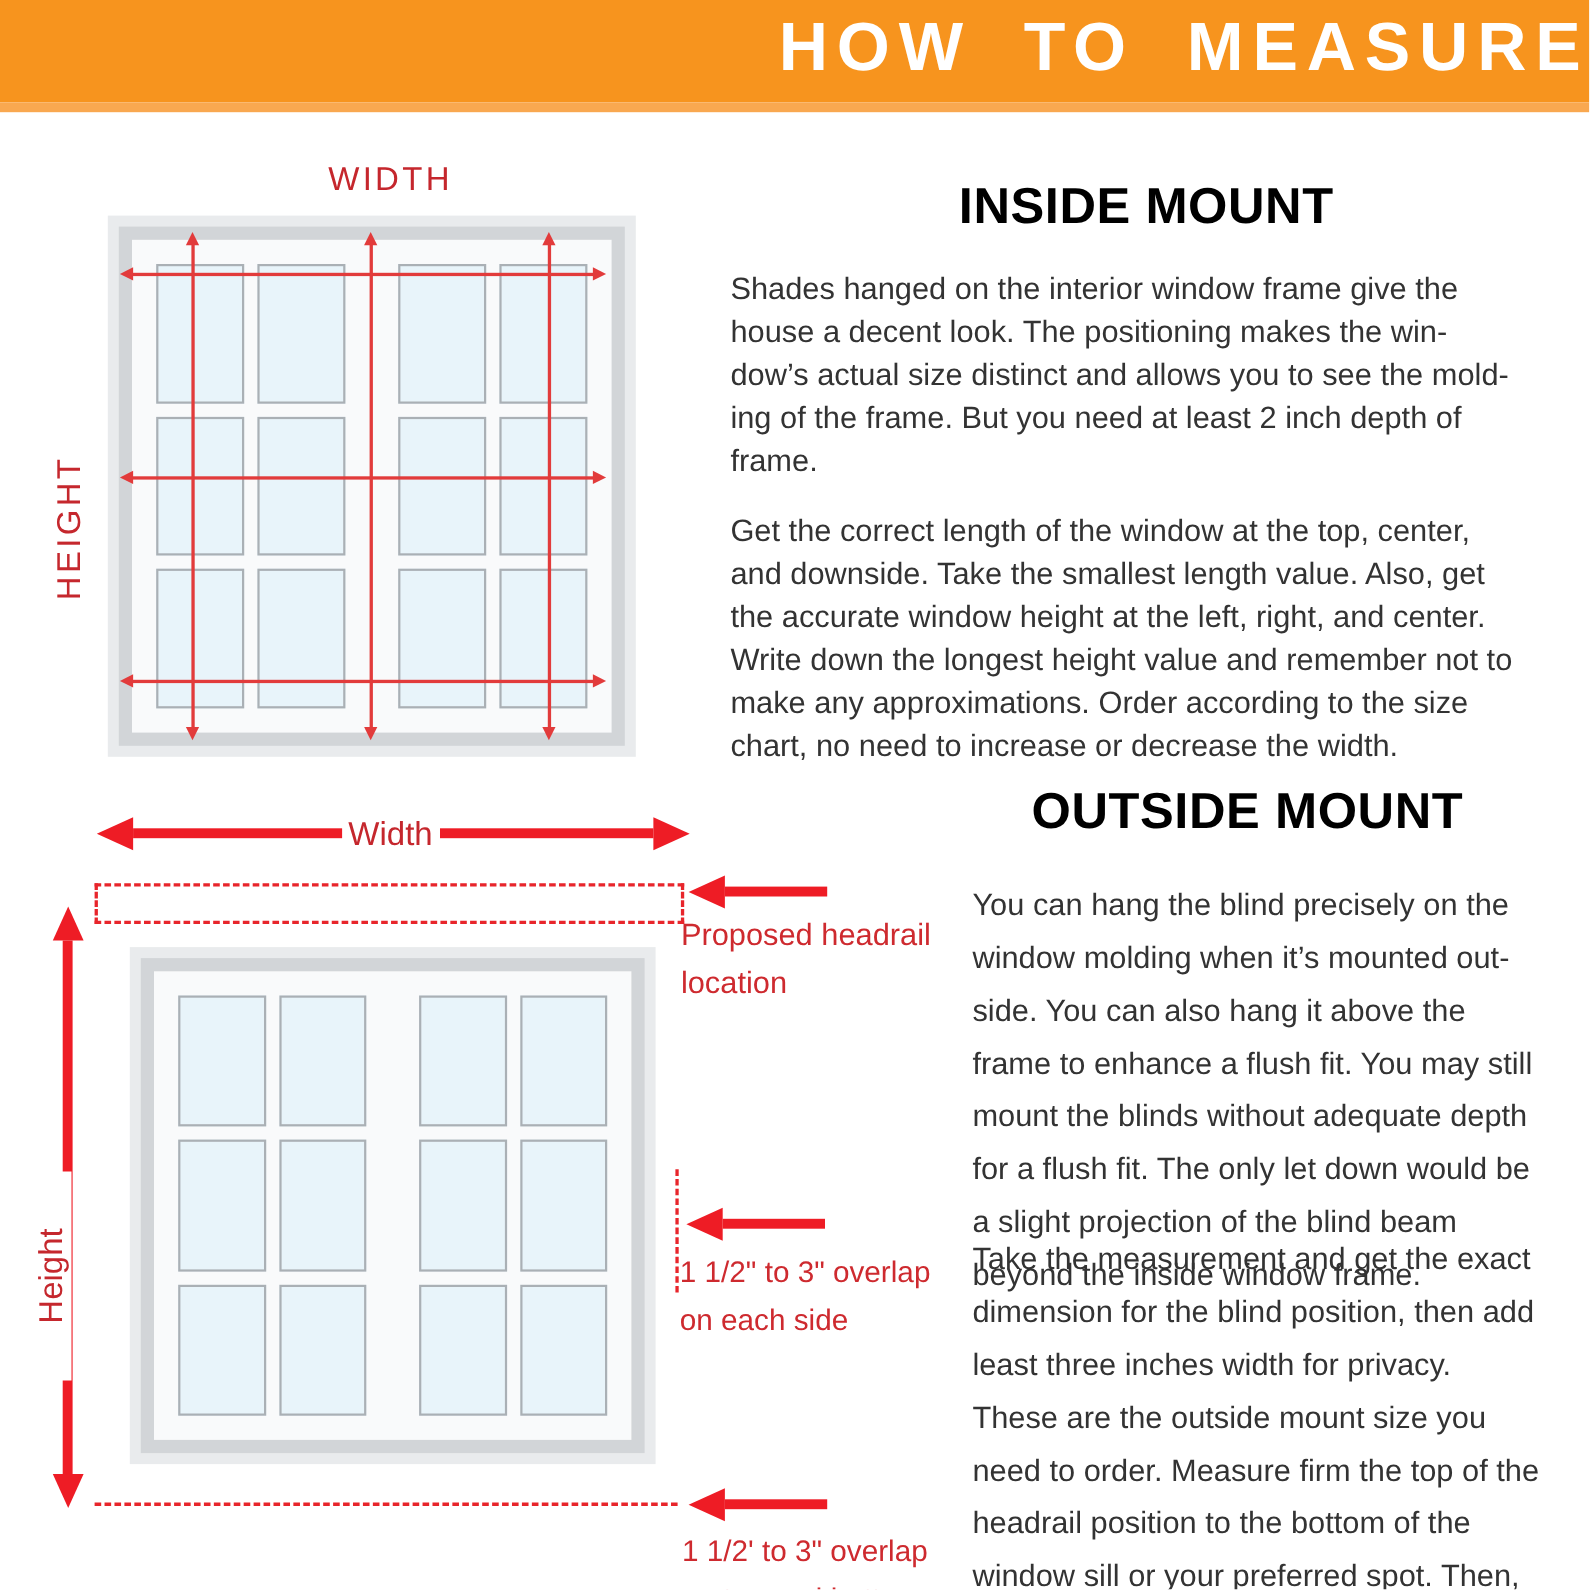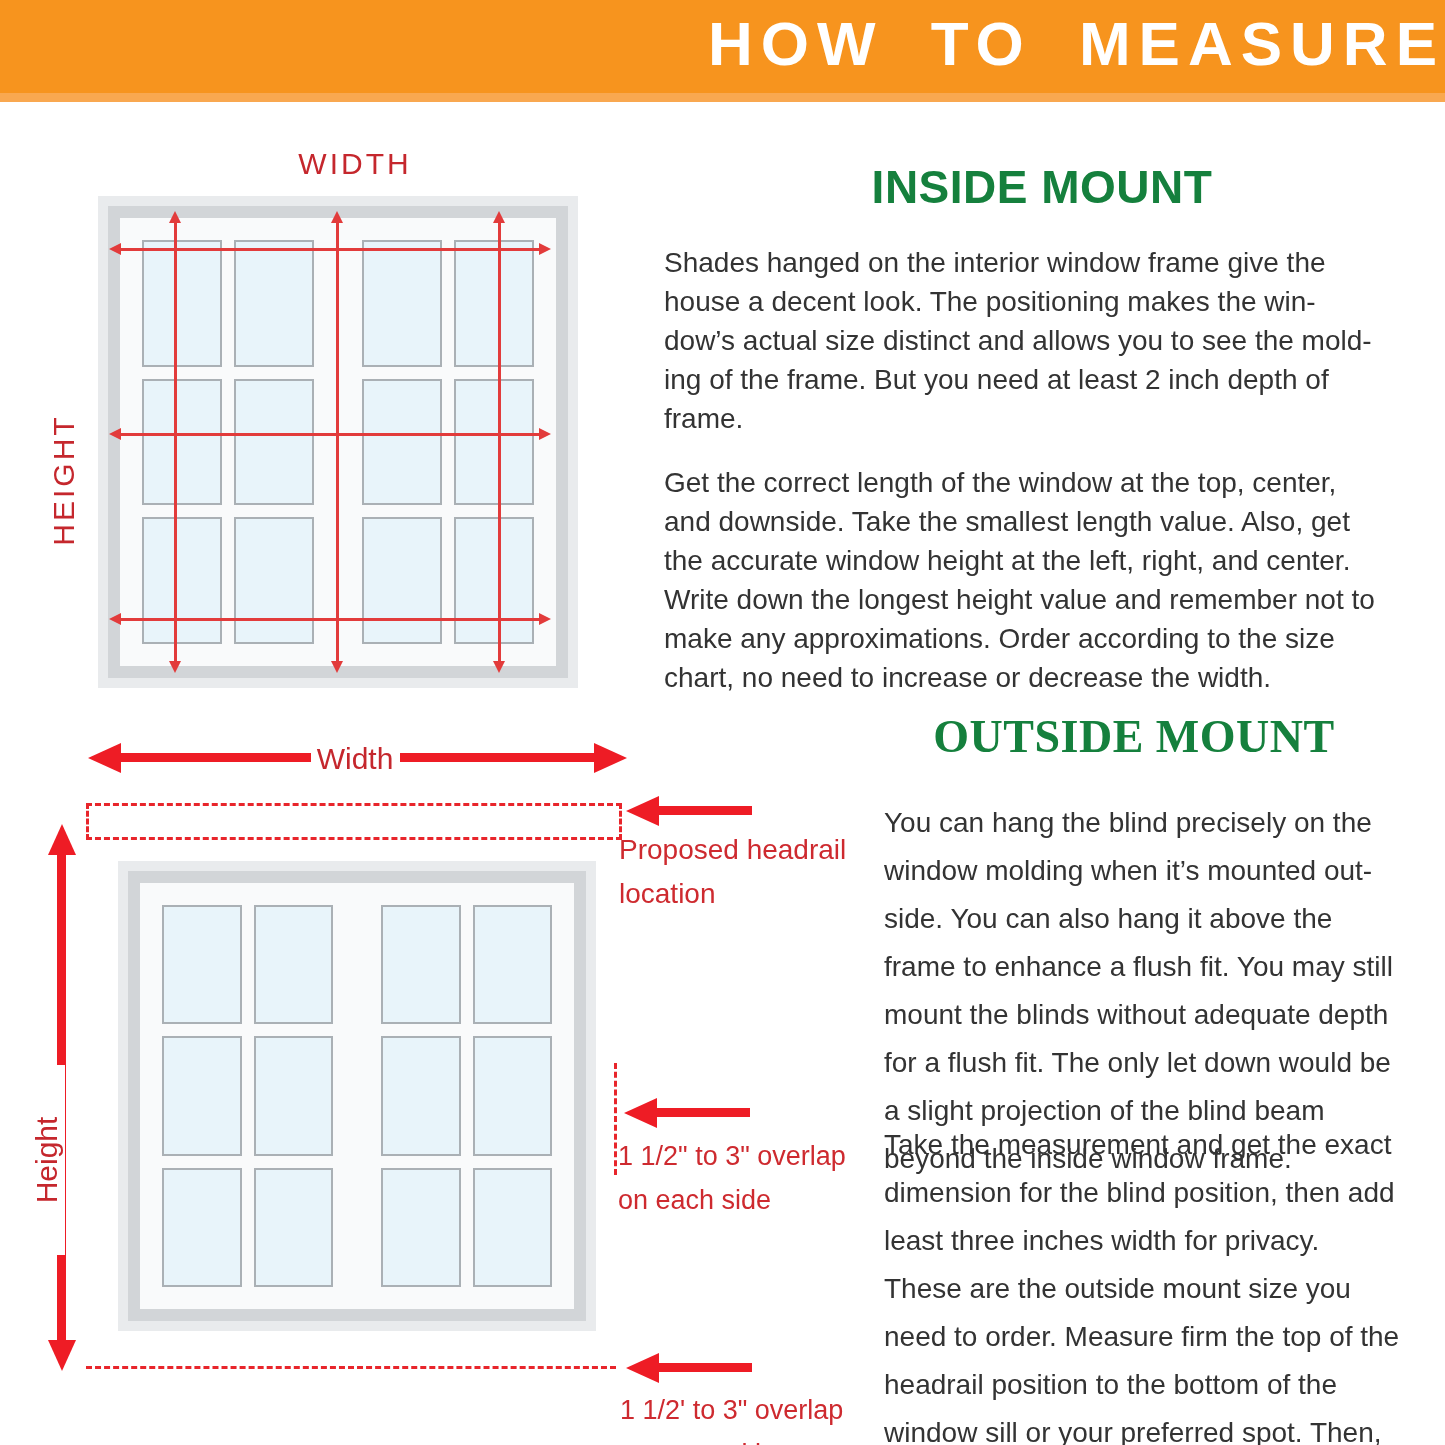--- a/index.html
+++ b/index.html
@@ -53,21 +53,21 @@
   .dash-rect{position:absolute;border:3px dashed #e8252b;}
   .dash-v{position:absolute;width:0;border-left:3px dashed #e8252b;}
   .dash-h{position:absolute;height:0;border-top:3px dashed #e8252b;}
 
   
   .rlabel{position:absolute;color:#c5272d;white-space:pre;}
   .rlabel-caps{font-size:30px;letter-spacing:3px;}
   .rlabel-small{font-size:30px;}
   .rot{transform:rotate(-90deg);transform-origin:center center;text-align:center;}
   .rnote{position:absolute;color:#ce2a2f;font-size:27px;line-height:44px;white-space:pre;}
-  .mount-heading{position:absolute;text-align:center;color:#15803d;
+  .mount-heading{position:absolute;text-align:center;color:#000000;
     font-size:46px;font-weight:700;letter-spacing:0.5px;white-space:pre;}
   .para{position:absolute;color:#333333;font-size:28px;white-space:pre;}
   .para-inside{line-height:39px;}
   .para-outside{line-height:48px;}
 </style>
 </head>
 <body>
 
 <div id="canvas">
 
@@ -158,21 +158,21 @@
   <div class="dash-v" style="left:614px;top:1063px;height:112px;"></div>
   <div class="tarrow head-left" style="left:657px;top:1108px;width:93px;"></div>
   <div class="rnote" style="left:618px;top:1134px;">1 1/2" to 3" overlap
 on each side</div>
 
   <div class="dash-h" style="left:86px;top:1366px;width:530px;"></div>
   <div class="tarrow head-left" style="left:659px;top:1363px;width:93px;"></div>
   <div class="rnote" style="left:620px;top:1388px;">1 1/2' to 3" overlap
 on top and bottom</div>
 
-  <div class="mount-heading" style="left:884px;top:710px;width:500px;font-family:Liberation Serif, serif;">OUTSIDE MOUNT</div>
+  <div class="mount-heading" style="left:884px;top:710px;width:500px;">OUTSIDE MOUNT</div>
   <div class="para para-outside" style="left:884px;top:799px;">You can hang the blind precisely on the
 window molding when it’s mounted out-
 side. You can also hang it above the
 frame to enhance a flush fit. You may still
 mount the blinds without adequate depth
 for a flush fit. The only let down would be
 a slight projection of the blind beam
 beyond the inside window frame.</div>
   <div class="para para-outside" style="left:884px;top:1121px;">Take the measurement and get the exact
 dimension for the blind position, then add

